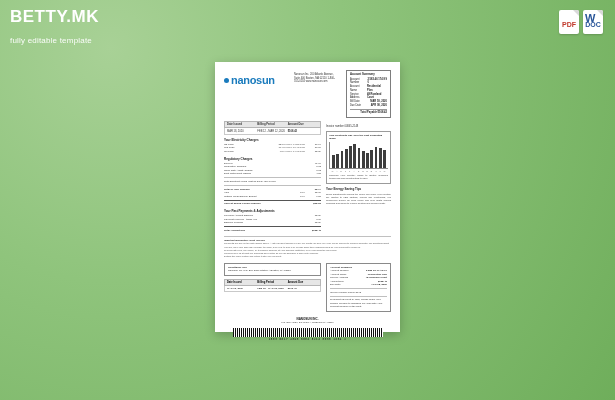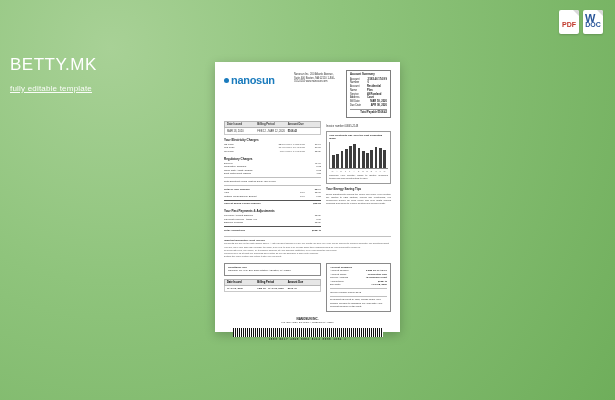--- a/index.html
+++ b/index.html
@@ -21,31 +21,29 @@
   }
   
   .brand {
     position: absolute;
     left: 10px;
     top: 8px;
     color: #ffffff;
   }
   .brand-name {
     font-size: 17px;
-    font-weight: normal;
+    font-weight: bold;
     letter-spacing: 0.5px;
     line-height: 1.1;
-    margin-top: 48px;
   }
   .brand-sub {
     font-size: 8px;
     margin-top: 9px;
     letter-spacing: 0.2px;
     opacity: 0.95;
-    text-decoration: underline;
   }
   .doc-title {
     position: absolute;
     left: 0;
     right: 0;
     top: 11px;
     text-align: center;
     color: #ffffff;
     font-size: 14px;
     font-weight: bold;

